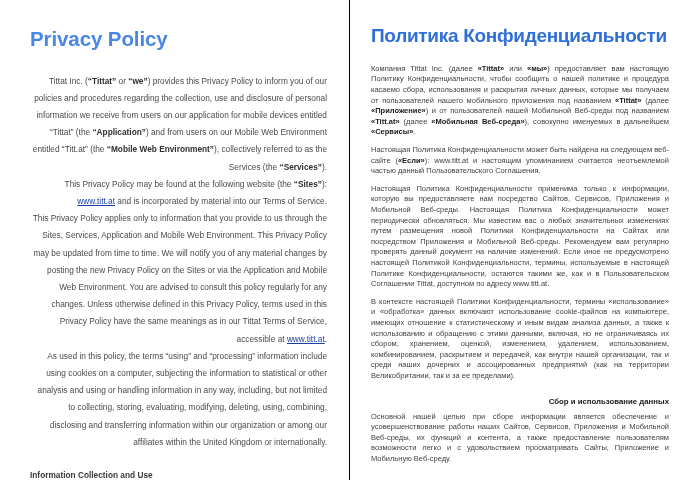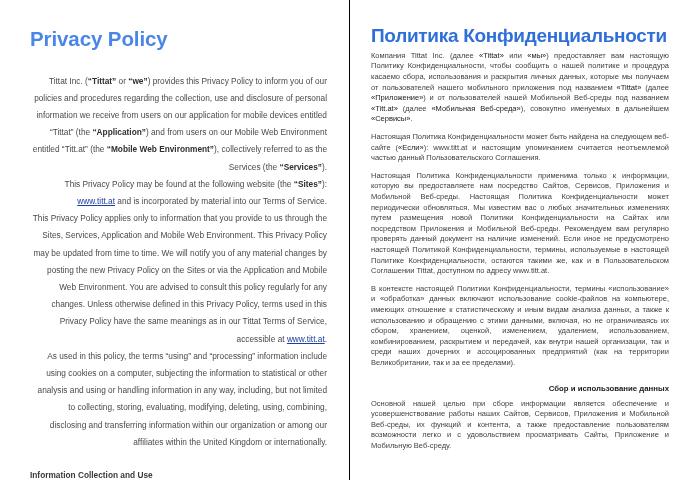--- a/index.html
+++ b/index.html
@@ -51,21 +51,21 @@
     line-height: 1.1;
     letter-spacing: -0.1px;
   }
   h1.title-en {
     color: #4a86e8;
     font-size: 20.5px;
   }
   h1.title-ru {
     color: #2f6fd8;
     font-size: 19px;
-    margin-bottom: 4px;
+    margin-bottom: 17px;
     letter-spacing: -0.3px;
   }
   .en-body p {
     margin: 0;
     font-size: 8.3px;
     line-height: 17.2px;
     color: #4a4a4a;
     text-align: right;
   }
   .en-body p + p {
@@ -77,21 +77,21 @@
   }
   .ru-body p {
     margin: 0 0 7px 0;
     font-size: 7.5px;
     line-height: 10.6px;
     color: #3f3f3f;
     text-align: justify;
   }
   .ru-body b {
     color: #202020;
-    font-weight: normal;
+    font-weight: bold;
   }
   .subhead-en {
     margin: 16px 0 0 0;
     font-size: 8.3px;
     font-weight: bold;
     color: #3a3a3a;
     line-height: 17.2px;
   }
   .subhead-ru {
     margin: 14px 0 5px 0;

